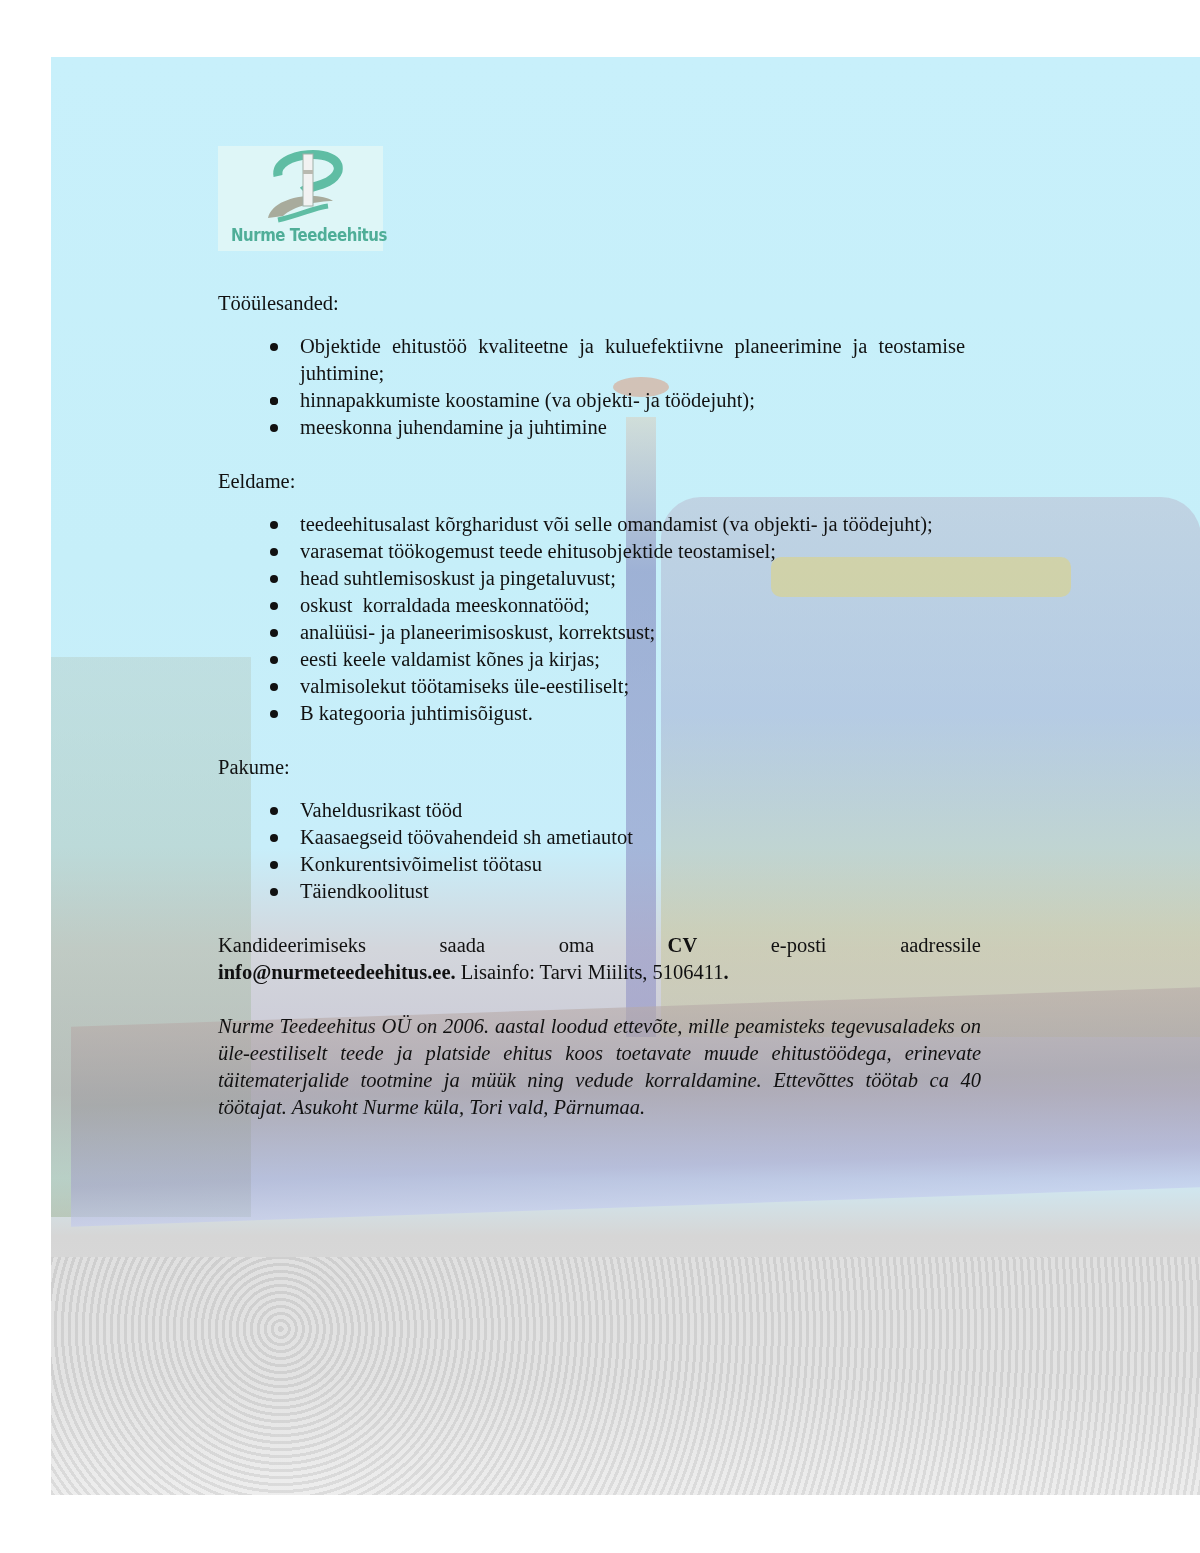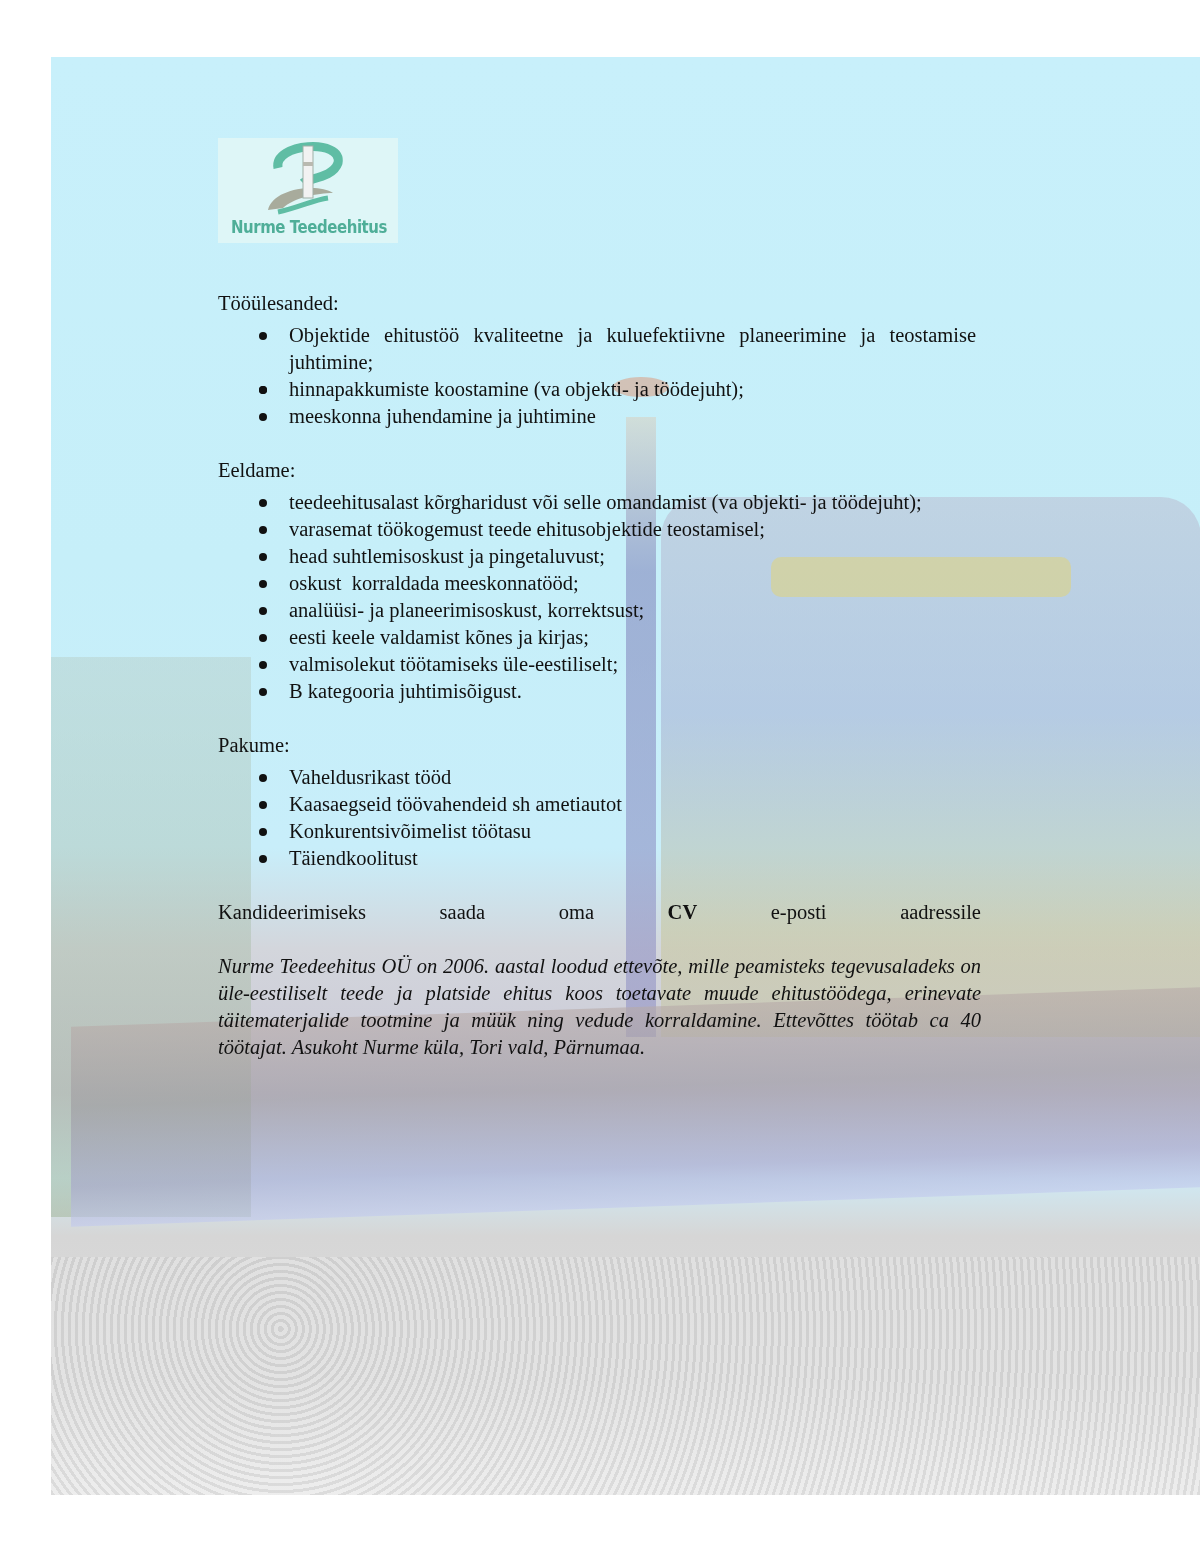--- a/index.html
+++ b/index.html
@@ -40,38 +40,38 @@
     .gravel {
       position: absolute; left: 0; top: 1200px; width: 1149px; height: 240px;
       background: repeating-radial-gradient(circle at 20% 30%, #c8c8c8 0 3px, #e8e8e8 3px 7px);
       opacity: 0.55;
     }
     .trees {
       position: absolute; left: 0; top: 600px; width: 200px; height: 560px;
       background: linear-gradient(180deg, rgba(180,200,190,0.4), rgba(160,180,150,0.5));
     }
     .logo-box {
-      position: absolute; left: 218px; top: 138px; width: 180px; height: 105px;
+      position: absolute; left: 218px; top: 146px; width: 165px; height: 105px;
       background: #def6f7;
     }
     .logo-mark { position: absolute; left: 40px; top: 0; width: 100px; height: 78px; }
     .logo-text {
       position: absolute; left: 0; top: 79px; width: 182px; text-align: center;
       font-family: "DejaVu Sans", sans-serif; font-weight: bold; font-size: 17px;
       color: #4fae98; letter-spacing: -0.5px; transform: scaleX(0.88); transform-origin: center;
     }
     .content {
       position: absolute; left: 218px; top: 263px; width: 763px;
       font-size: 20.5px; line-height: 27px;
     }
     .intro { text-align: center; margin: 0; }
     .intro b { font-weight: bold; }
     .titles { text-align: center; font-weight: bold; margin: 27px 0 0 0; }
     .sec-h { font-weight: normal; margin: 27px 0 0 0; }
-    ul { margin: 5px; padding: 0; list-style: none; }
+    ul { margin: 16px; padding: 0; list-style: none; }
     li { position: relative; padding-left: 66px; text-align: justify; text-align-last: left; }
     li .bullet {
       position: absolute; left: 36px; top: 10px; width: 8px; height: 8px; border-radius: 50%; background: #111;
     }
     .apply { margin: 27px 0 0 0; text-align: justify; text-align-last: left; }
     .apply-line1 { display: flex; justify-content: space-between; }
     .about { margin: 27px 0 0 0; font-style: italic; text-align: justify; text-align-last: left; }
   </style>
 </head>
 <body>
@@ -130,16 +130,19 @@
 
   <div class="apply">
     <div class="apply-line1">
       <span>Kandideerimiseks</span>
       <span>saada</span>
       <span>oma</span>
       <b>CV</b>
       <span>e-posti</span>
       <span>aadressile</span>
     </div>
+    <div>
+      <b>info@nurmeteedeehitus.ee.</b><span> Lisainfo: Tarvi Miilits, 5106411</span><b>.</b>
+    </div>
   </div>
 
   <p class="about">Nurme Teedeehitus OÜ on 2006. aastal loodud ettevõte, mille peamisteks tegevusaladeks on  üle-eestiliselt teede ja platside ehitus koos toetavate muude ehitustöödega, erinevate täitematerjalide tootmine ja müük ning vedude korraldamine.  Ettevõttes töötab ca 40 töötajat. Asukoht Nurme küla, Tori vald, Pärnumaa.</p>
 </div>
 
 </body></html>

